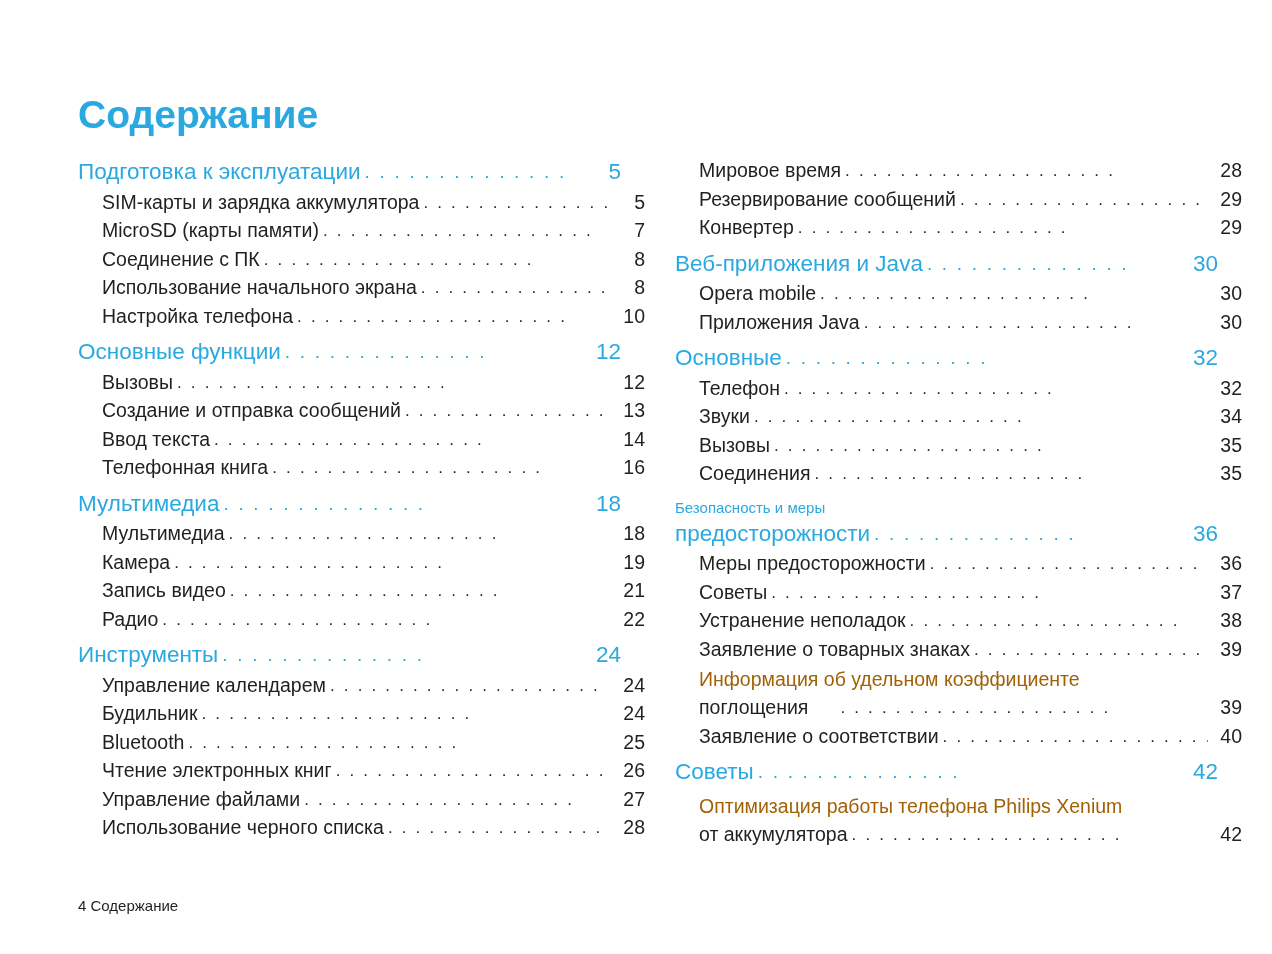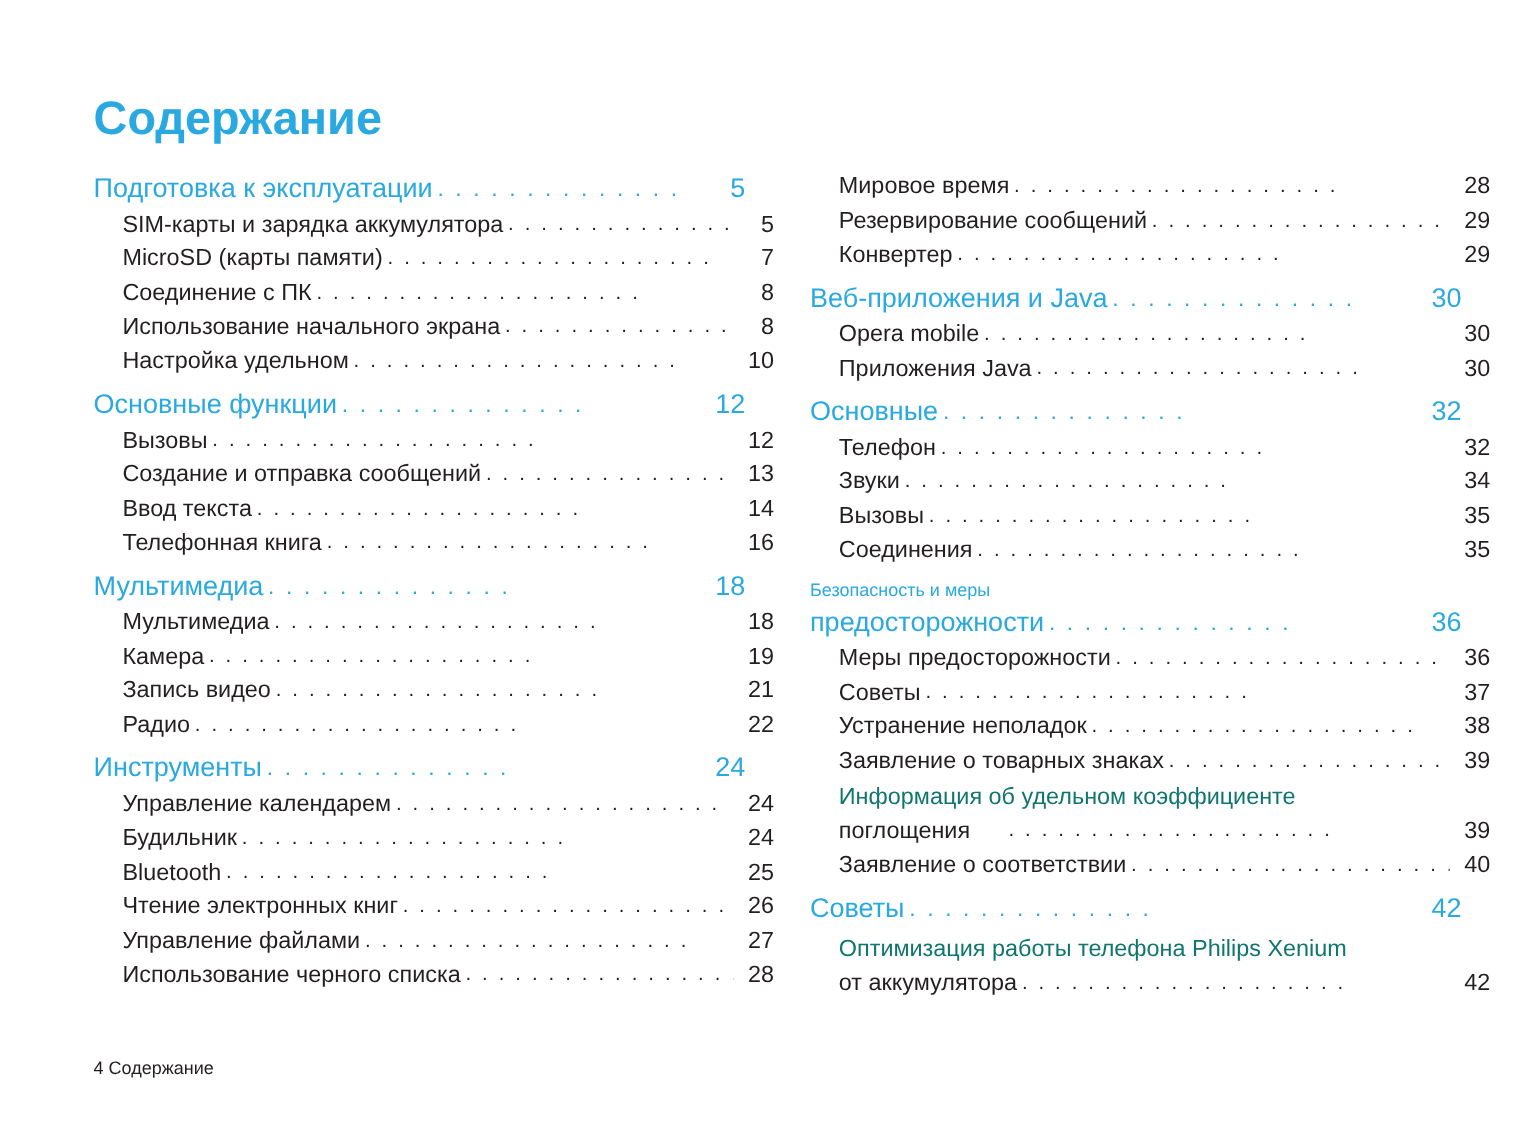--- a/index.html
+++ b/index.html
@@ -10,21 +10,21 @@
     width: 1272px;
     height: 954px;
     background: #ffffff;
     font-family: "Liberation Sans", sans-serif;
     color: #231f20;
     position: relative;
     overflow: hidden;
   }
   .page {
     position: absolute;
-    left: 0; top: 0;
+    left: 0; top: 15px;
     width: 1272px;
     height: 916px;
     border-radius: 31px;
   }
   .title {
     position: absolute;
     left: 78px;
     top: 78px;
     font-size: 39px;
     font-weight: bold;
@@ -88,21 +88,21 @@
     padding-left: 24px;
   }
   .lvl2 .dots { color: #231f20; font-size: 17px; }
   .lvl2 .page-num { min-width: 30px; }
   .wrapline {
     font-size: 15px;
     color: #29a9e0;
   }
   .wrapline2 {
     font-size: 19.5px;
-    color: #0f766e;
+    color: #a16207;
     padding-left: 24px;
   }
 
   .footer {
     position: absolute;
     left: 78px;
     top: 882px;
     font-size: 15px;
     color: #231f20;
   }
@@ -143,21 +143,21 @@
         <span class="page-num">8</span>
       </div>
 
       <div class="entry lvl2">
         <span class="label">Использование начального экрана</span>
         <span class="dots">. . . . . . . . . . . . . . . . . . . .</span>
         <span class="page-num">8</span>
       </div>
 
       <div class="entry lvl2">
-        <span class="label">Настройка удельном</span>
+        <span class="label">Настройка телефона</span>
         <span class="dots">. . . . . . . . . . . . . . . . . . . .</span>
         <span class="page-num">10</span>
       </div>
 
       <div class="entry lvl1">
         <span class="label">Основные функции</span>
         <span class="dots">. . . . . . . . . . . . . .</span>
         <span class="page-num">12</span>
       </div>
 

